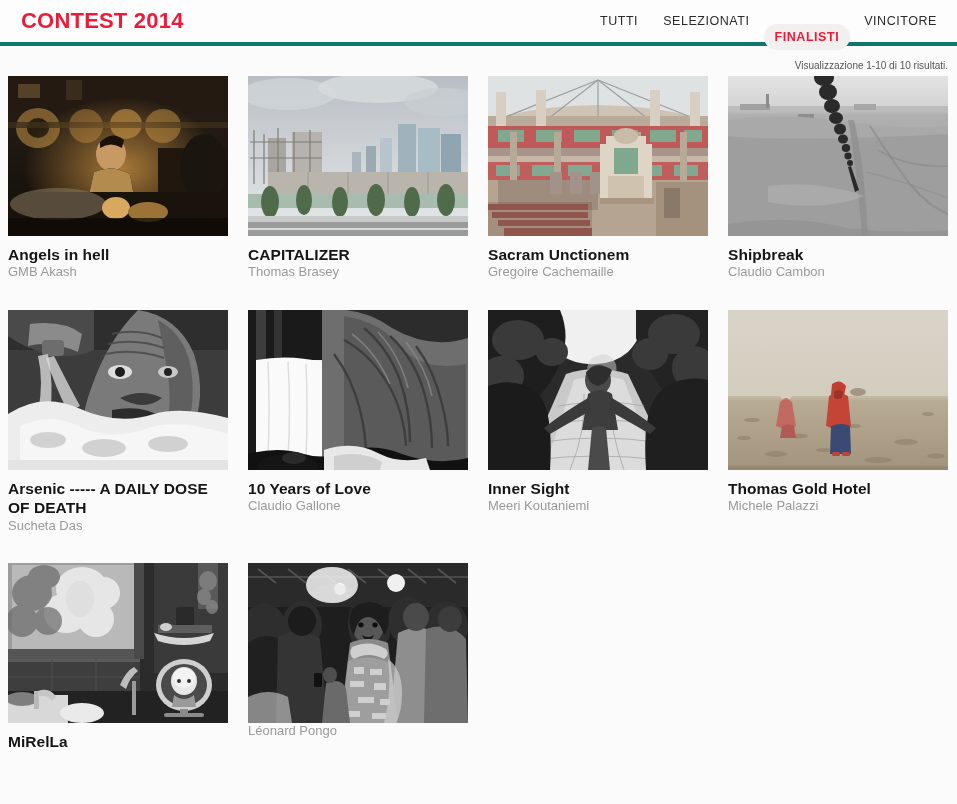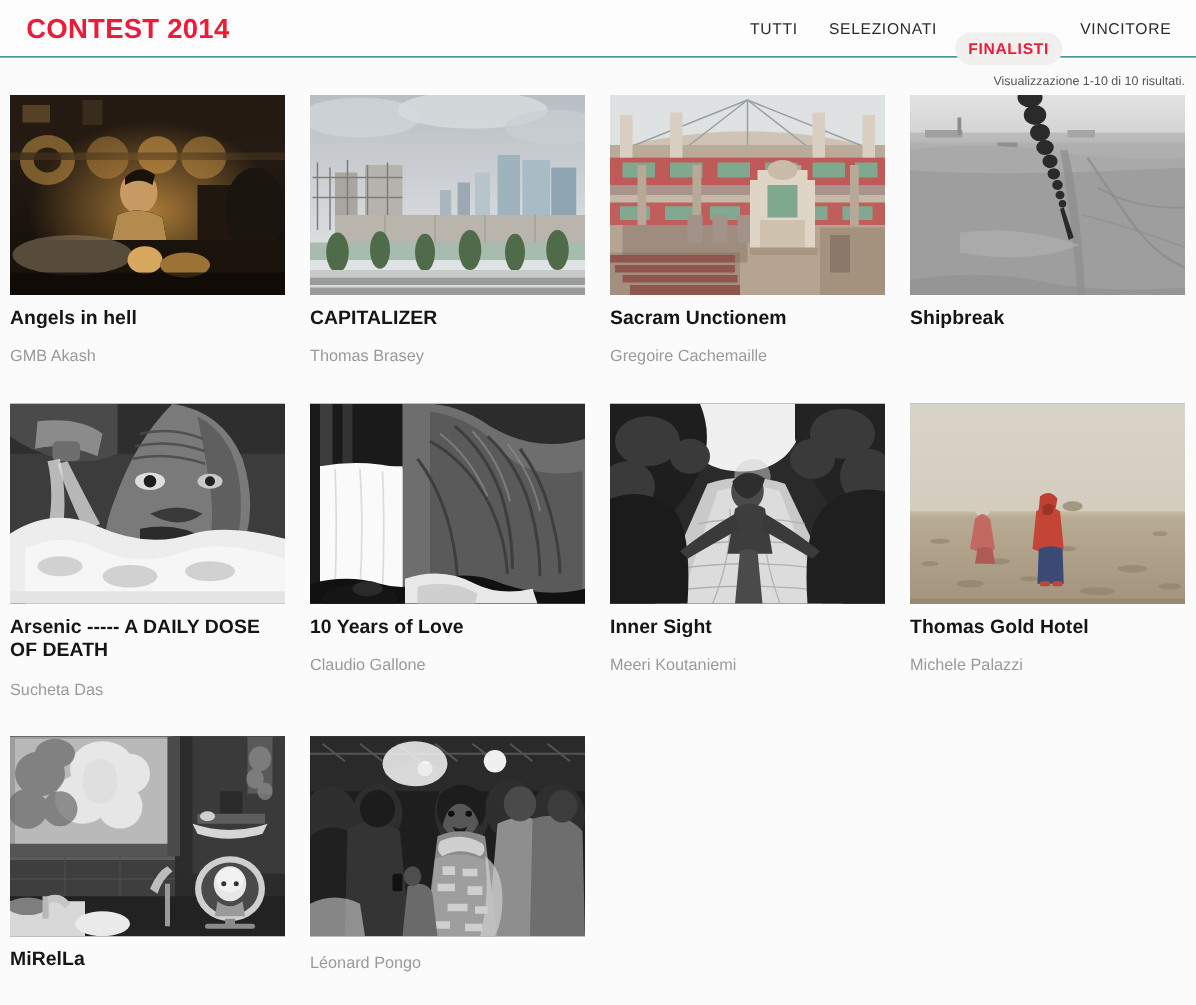--- a/index.html
+++ b/index.html
@@ -15,21 +15,21 @@
     background: #fbfbfb;
     color: #1c1c1c;
     -webkit-font-smoothing: antialiased;
   }
 
   
   .site-header {
     position: relative;
     height: 46px;
     background: #fdfdfd;
-    border-bottom: 1px solid #0f766e;
+    border-bottom: 4px solid #0f766e;
     display: flex;
     align-items: center;
     padding: 0 9px 0 21px;
   }
 
   .brand {
     font-size: 22px;
     font-weight: bold;
     letter-spacing: 0.2px;
     color: #ed1b3a;
@@ -109,21 +109,21 @@
     color: #151515;
     line-height: 1.24;
     margin-top: 9px;
     letter-spacing: 0.05px;
   }
 
   .card-author {
     font-size: 13px;
     color: #9a9a9a;
     line-height: 1.3;
-    margin-top: 13px;
+    margin-top: 0;
   }
 
   .row-spacer { height: 19px; grid-column: 1 / -1; }
 </style>
 </head>
 <body>
 
 <header class="site-header">
   <div class="brand">CONTEST 2014</div>
   <nav class="main-nav">
@@ -340,20 +340,21 @@
           <ellipse cx="118" cy="72" rx="4.2" ry="4"></ellipse>
           <ellipse cx="120" cy="80" rx="3.6" ry="3.4"></ellipse>
           <ellipse cx="122" cy="87" rx="3" ry="3"></ellipse>
           <path d="M123 90 q4 12 8 24 l-4 2 q-4 -14 -7 -25 z"></path>
         </g>
         <path d="M40 110 q50 -6 96 10 q-40 16 -96 6 z" fill="#b4b4b4" opacity="0.55"></path>
         <path d="M0 148 q60 -10 120 4 q50 6 100 2 v6 H0 z" fill="#8f8f8f" opacity="0.6"></path>
       </svg>
     </div>
     <div class="card-title">Shipbreak</div>
+    <div class="card-author">Claudio Cambon</div>
   </article>
 
   <div class="row-spacer"></div>
 
   <article class="card">
     <div class="thumb">
       <svg viewBox="0 0 220 160" preserveAspectRatio="none" aria-hidden="true">
         <rect width="220" height="160" fill="#3c3c3c"></rect>
         <rect x="0" y="0" width="220" height="40" fill="#2e2e2e"></rect>
         <path d="M130 0 q40 6 56 44 q14 44 -4 80 q-16 32 -52 36 l-46 0 q-18 -40 0 -84 q16 -46 46 -76 z" fill="#7a7a7a"></path>

